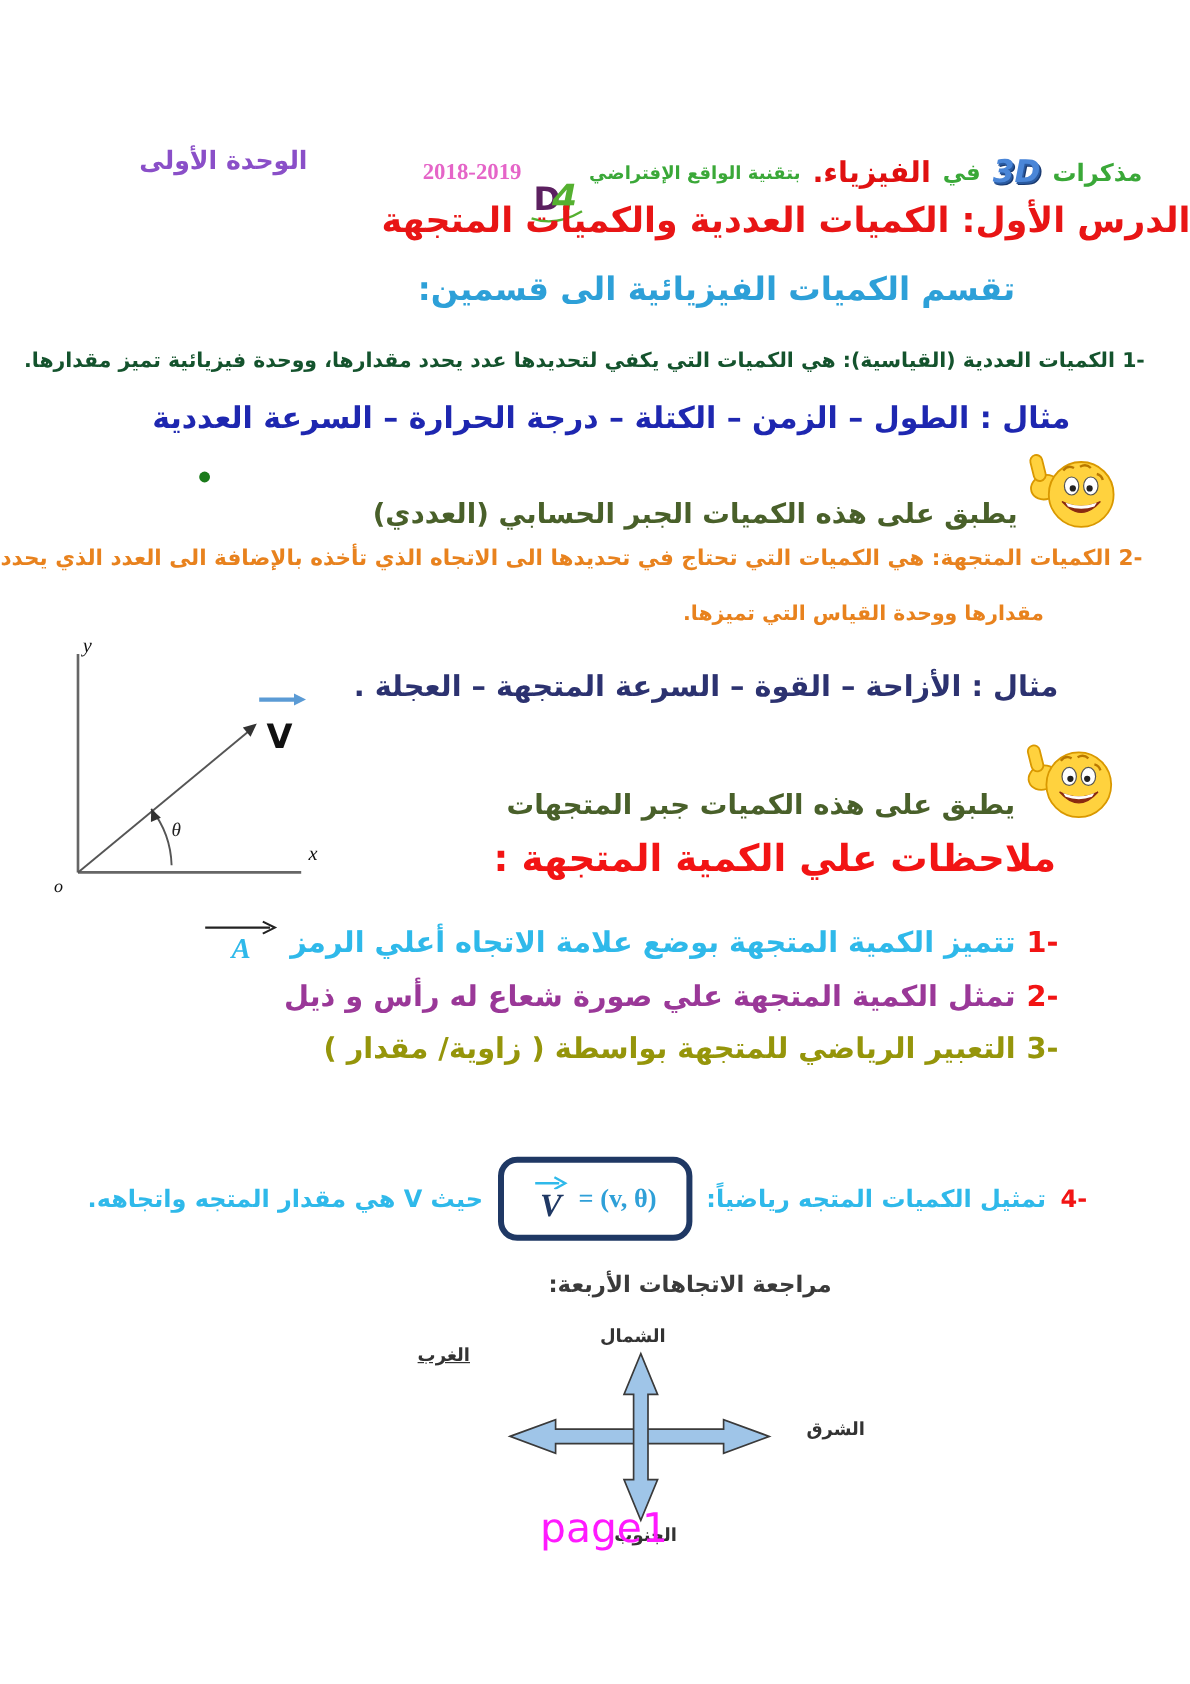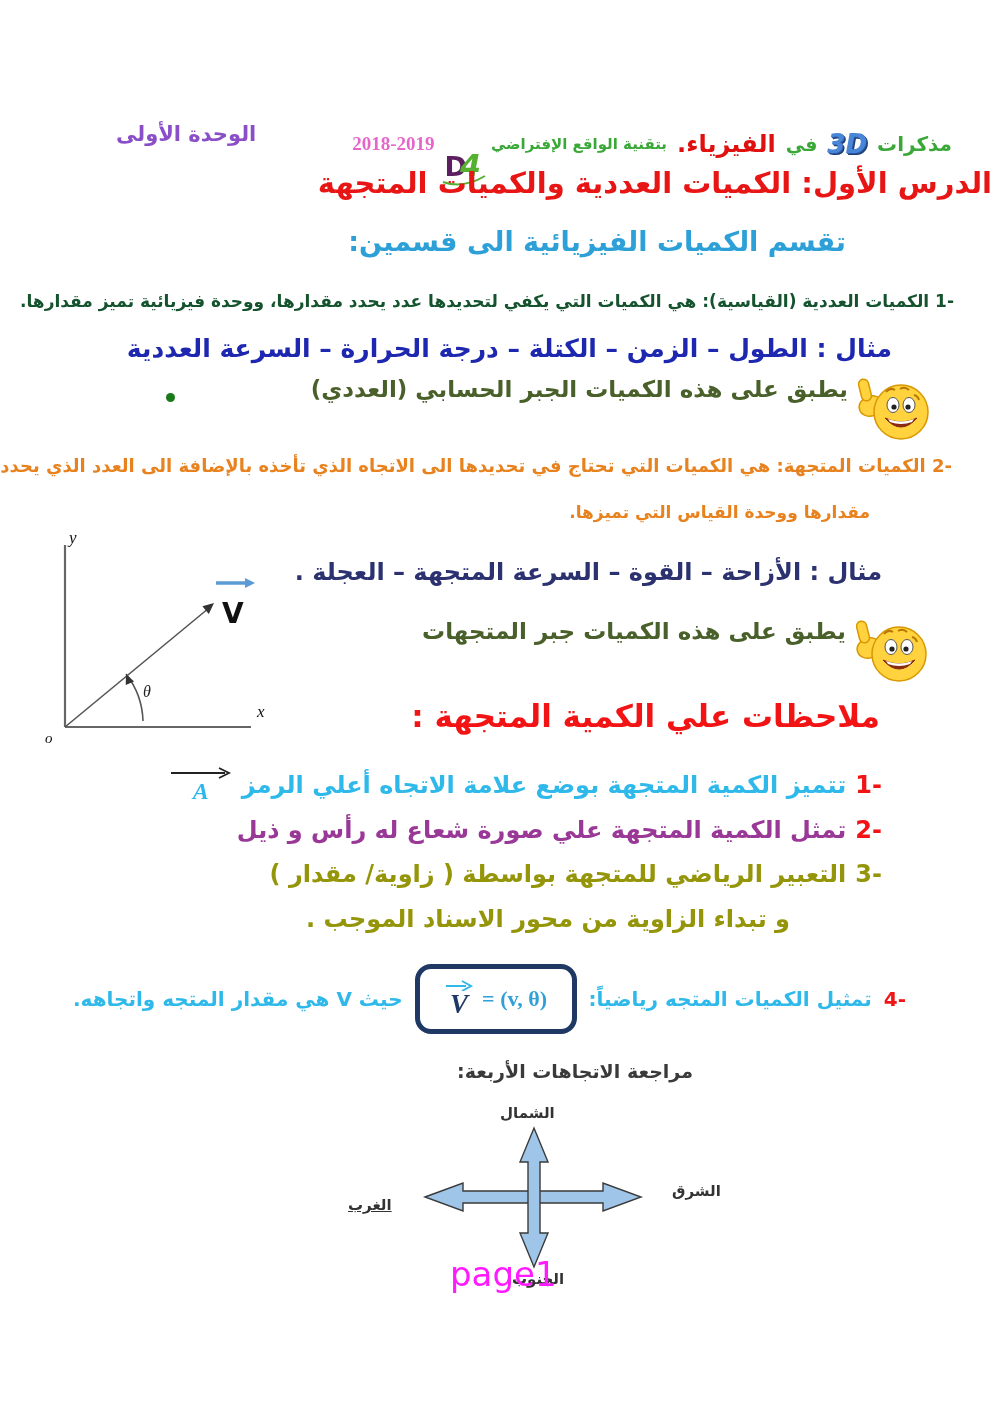--- a/index.html
+++ b/index.html
@@ -24,21 +24,21 @@
   .lesson-title{position:absolute;left:0;top:166px;width:100%;text-align:right;
                 color:#e81515;font-size:29px;font-weight:bold;}
 
   .division-heading{position:absolute;right:146px;top:226px;color:#2da0d8;font-size:27px;font-weight:bold;}
 
   .scalar-def{position:absolute;right:38px;top:291px;color:#14532d;font-size:17px;font-weight:bold;white-space:nowrap;direction:rtl;}
   .num-ltr{direction:ltr;unicode-bidi:bidi-override;display:inline-block;}
   .scalar-examples{position:absolute;right:100px;top:334px;color:#1e27b0;font-size:25px;font-weight:bold;white-space:nowrap;direction:rtl;}
   .green-dot{position:absolute;left:166px;top:393px;width:9px;height:9px;border-radius:50%;background:#1a7a1a;}
 
-  .emoji-row{position:absolute;display:flex;direction:rtl;align-items:flex-start;gap:8px;white-space:nowrap;}
+  .emoji-row{position:absolute;display:flex;direction:rtl;align-items:flex-end;gap:8px;white-space:nowrap;}
   .row1{right:60px;top:376px;}
   .row2{right:62px;top:618px;}
   .algebra-note{color:#49602a;font-size:23px;font-weight:bold;}
 
   .vector-def1{position:absolute;right:40px;top:455px;color:#e8821e;font-size:18px;font-weight:bold;white-space:nowrap;direction:rtl;}
   .vector-def2{position:absolute;right:122px;top:502px;color:#e8821e;font-size:17px;font-weight:bold;direction:rtl;}
 
   .axes-svg{position:absolute;left:33px;top:527px;}
 
   .vector-examples{position:absolute;right:110px;top:558px;color:#2c3270;font-size:24px;font-weight:bold;white-space:nowrap;direction:rtl;}
@@ -59,21 +59,21 @@
                width:152px;height:60px;border:5px solid #1f3864;border-radius:16px;background:#ffffff;}
   .fv-stack{display:inline-flex;flex-direction:column;align-items:center;line-height:1;}
   .fv{font-family:"Liberation Serif","DejaVu Serif",serif;font-style:italic;font-weight:bold;font-size:27px;color:#1f3864;}
   .frhs{font-family:"Liberation Serif","DejaVu Serif",serif;font-size:22px;color:#2fa0d8;font-weight:600;}
 
   .compass-title{position:absolute;left:432px;top:1060px;width:286px;text-align:center;color:#3a3a3a;font-size:19px;font-weight:bold;direction:rtl;}
   .compass-svg{position:absolute;left:339px;top:1112px;}
   .dir-label{position:absolute;color:#333333;font-size:15px;font-weight:bold;direction:rtl;}
   .dir-north{left:500px;top:1104px;width:72px;text-align:left;}
   .dir-east{left:652px;top:1182px;margin-left:20px;}
-  .dir-west{left:348px;top:1196px;text-decoration:underline;}
+  .dir-west{left:348px;top:1120px;text-decoration:underline;}
   .dir-south{left:498px;top:1270px;width:80px;text-align:center;}
   .page-num{position:absolute;left:450px;top:1254px;color:#ff1aff;font-size:34px;z-index:5;}
 </style>
 </head>
 <body>
 
 <div class="page">
 
   <div class="hdr-strip">
     <span class="memos" lang="ar">مذكرات</span>
@@ -176,21 +176,20 @@
 
   <div class="note note2" lang="ar">
     <span class="num-ltr red">2-</span>
     <span class="purple">تمثل الكمية المتجهة علي صورة شعاع له رأس و ذيل</span>
   </div>
 
   <div class="note note3" lang="ar">
     <span class="num-ltr olive">3-</span>
     <span class="olive">التعبير الرياضي للمتجهة بواسطة ( زاوية/ مقدار )</span>
   </div>
-  <div class="note3-cont" lang="ar">و تبداء الزاوية من محور الاسناد الموجب .</div>
 
   <div class="note note4" lang="ar">
     <span class="num-ltr red">4-</span>
     <span class="cyan">تمثيل الكميات المتجه رياضياً:</span>
     <span class="formula-box">
       <span class="fv-stack">
         <svg width="30" height="11">
           <line x1="2" y1="6" x2="22" y2="6" stroke="#2fb9ea" stroke-width="2"></line>
           <path d="M 18 1 L 27 6 L 18 11" stroke="#2fb9ea" stroke-width="2" fill="none"></path>
         </svg>

